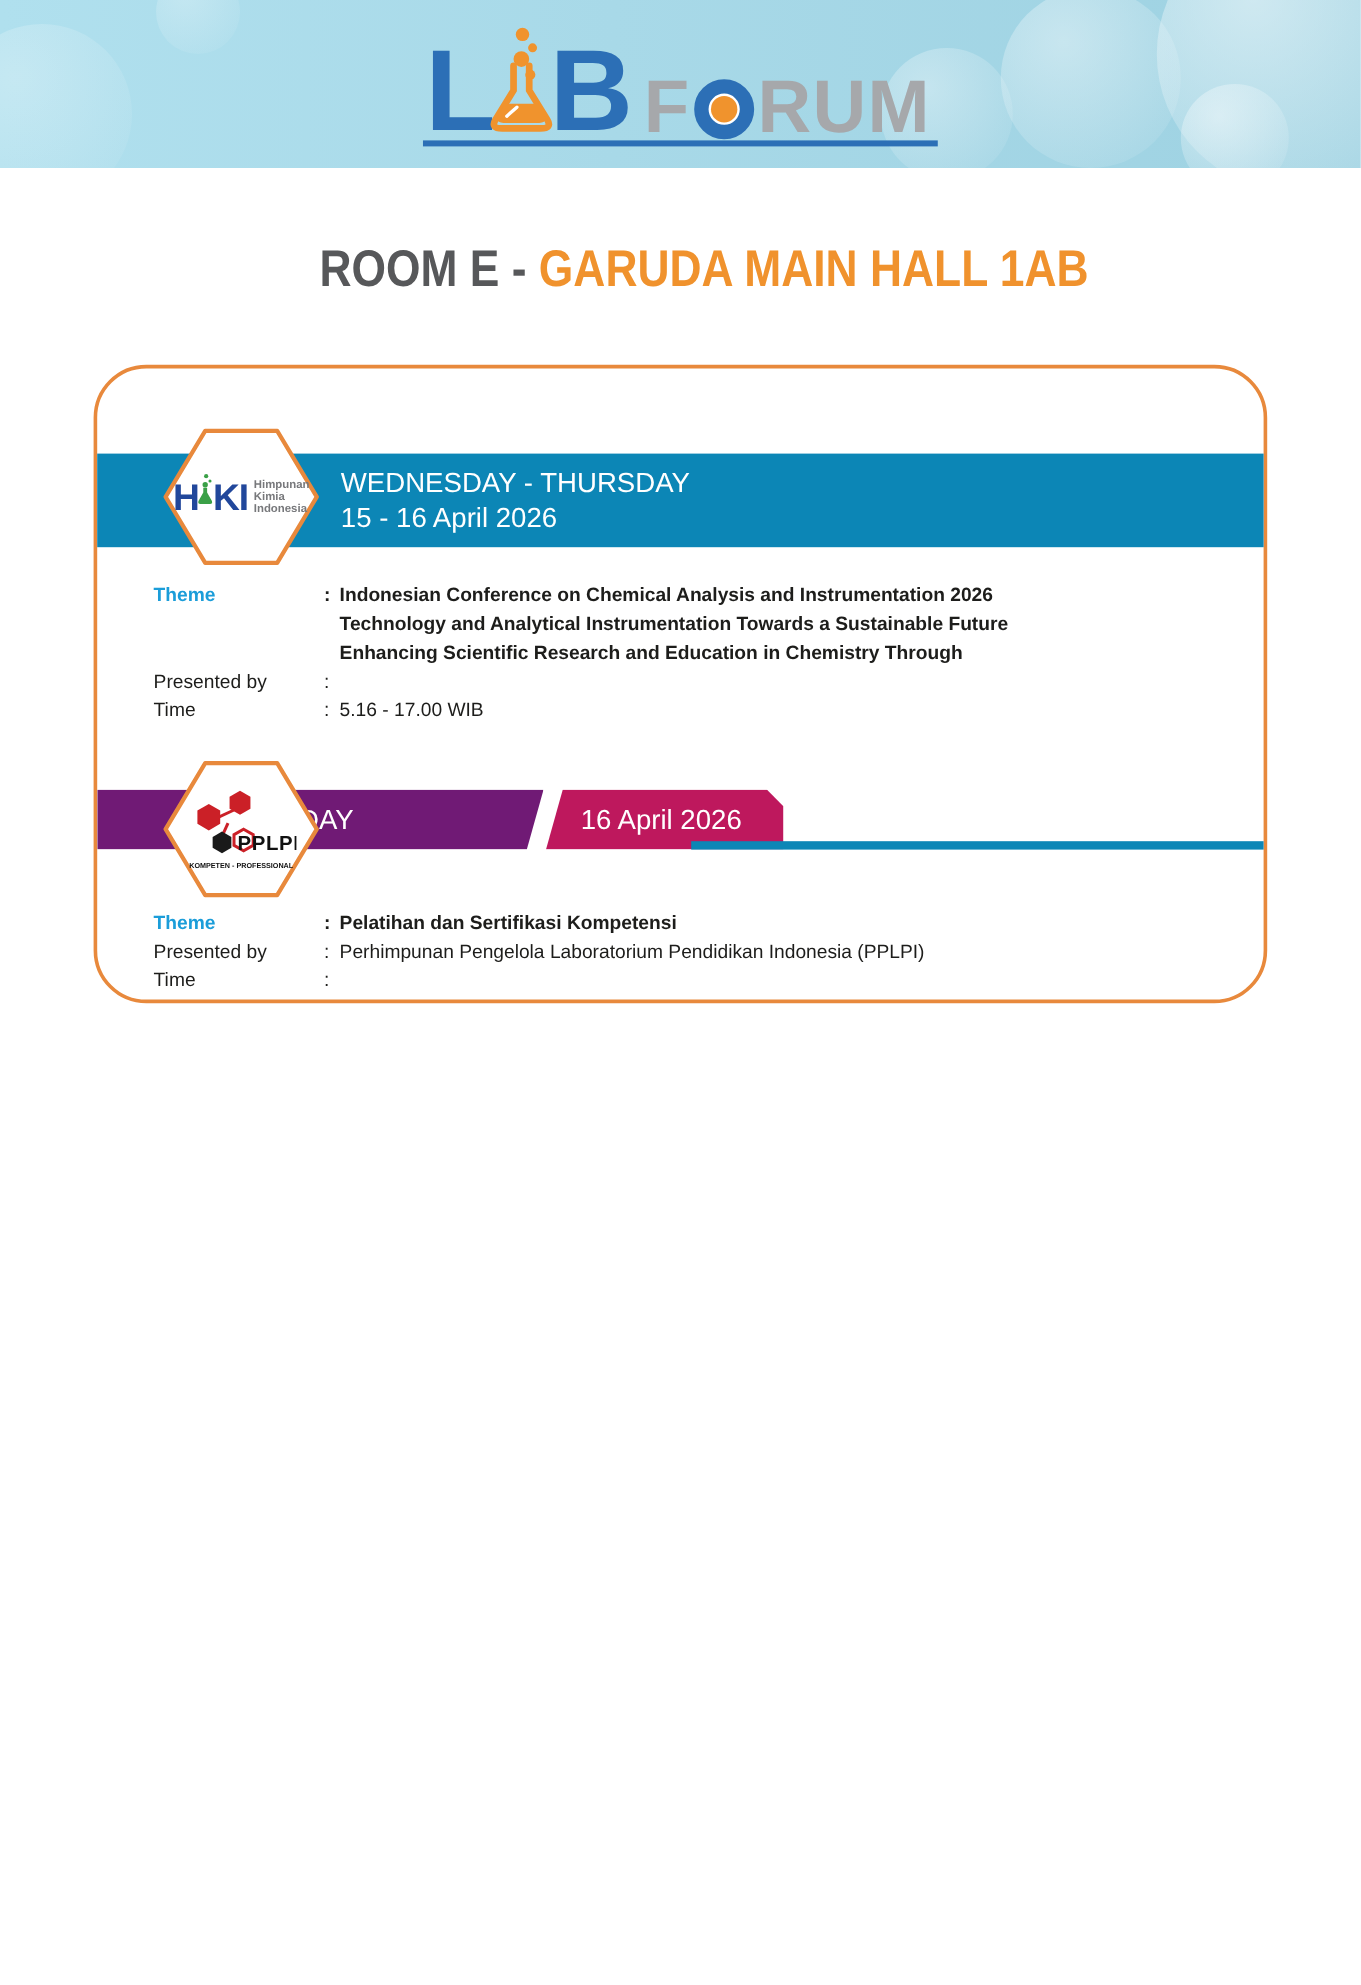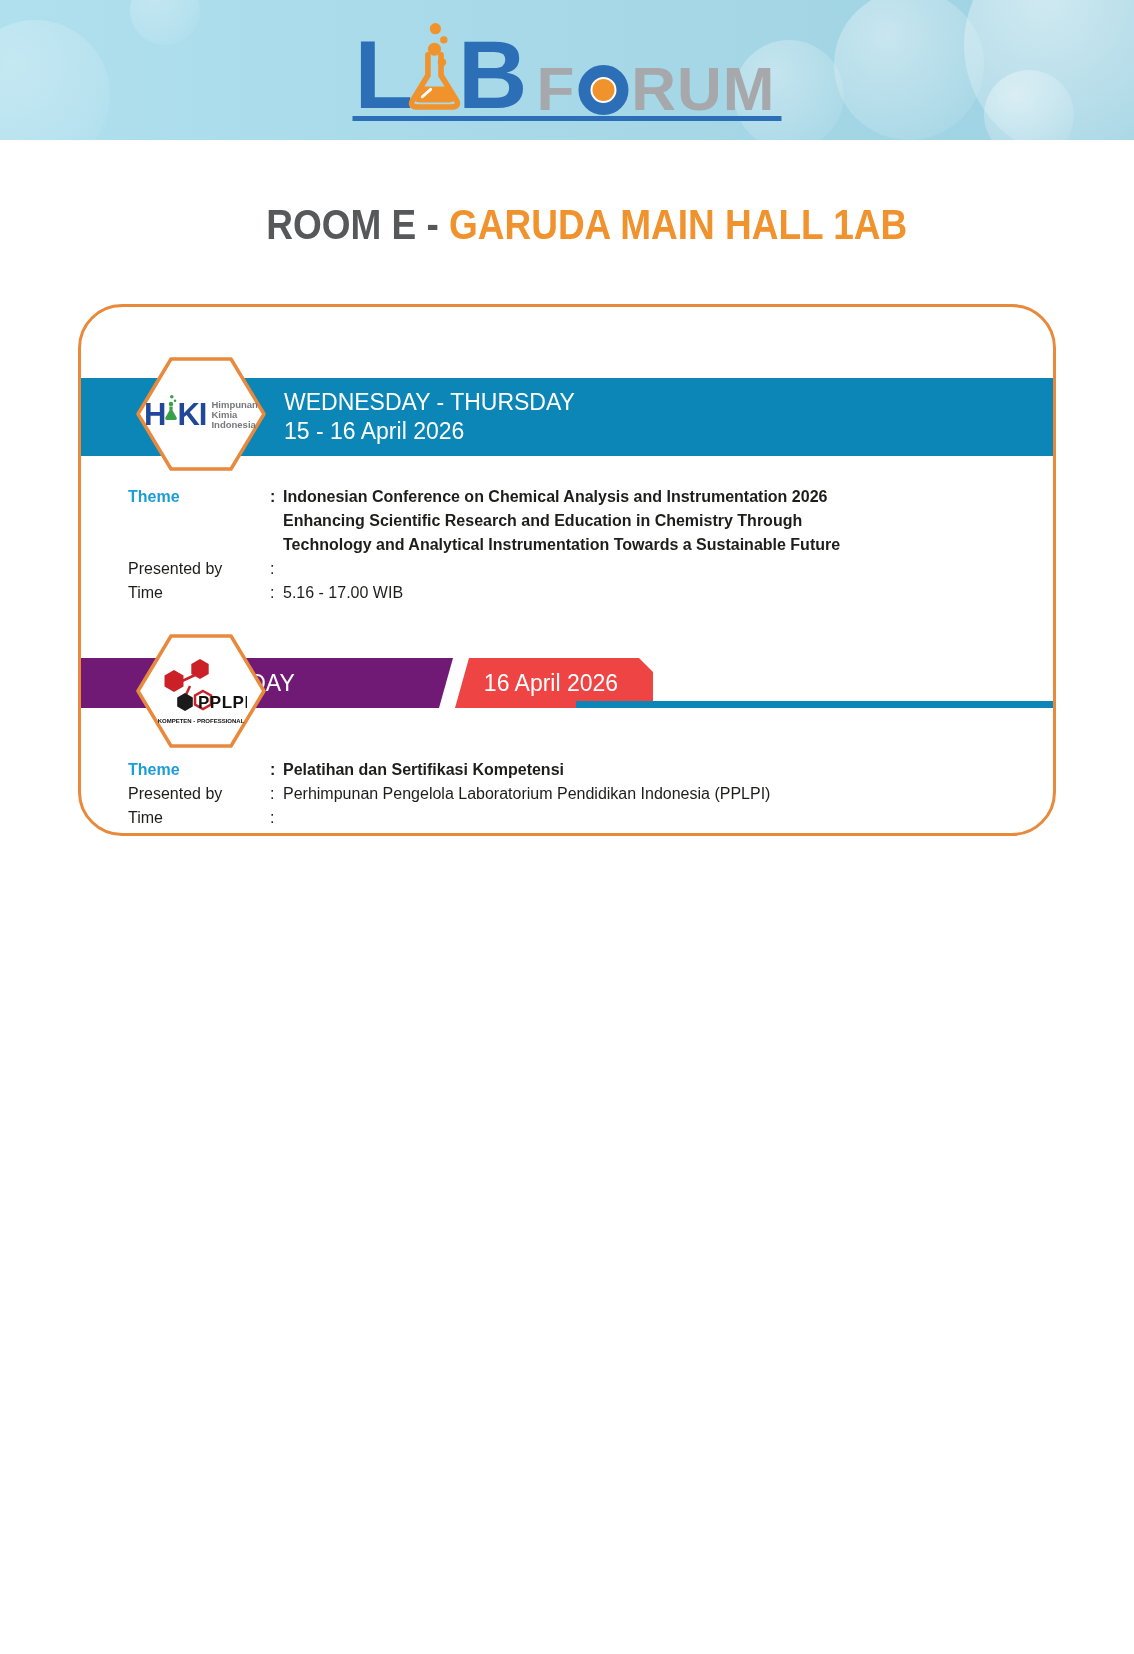--- a/index.html
+++ b/index.html
@@ -64,21 +64,21 @@
     padding-left:203px;box-sizing:border-box;color:#ffffff;font-size:23px;line-height:1.1;
   }
   .banner2{position:absolute;left:0;right:0;top:351px;height:50px;}
   .seg-a{
     position:absolute;left:0;top:0;bottom:0;width:372px;background:#701a75;
     clip-path:polygon(0 0,100% 0,calc(100% - 14px) 100%,0 100%);
     display:flex;align-items:center;padding-left:89px;box-sizing:border-box;
     color:#ffffff;font-size:23px;
   }
   .seg-b{
-    position:absolute;left:374px;top:0;bottom:0;width:198px;background:#ef4444;
+    position:absolute;left:374px;top:0;bottom:0;width:198px;background:#be185d;
     clip-path:polygon(14px 0,calc(100% - 14px) 0,100% 14px,100% 100%,0 100%);
     display:flex;align-items:center;justify-content:center;
     color:#ffffff;font-size:23px;padding-right:6px;box-sizing:border-box;
   }
   .seg-strip{position:absolute;left:495px;right:0;bottom:0;height:7px;background:#0c86b6;}
 
   .hex{position:absolute;width:132px;height:124px;}
   .hex1{left:54px;top:45px;}
   .hex2{left:54px;top:322px;}
   .hex-inner{position:absolute;inset:0;display:flex;align-items:center;justify-content:center;}
@@ -172,22 +172,22 @@
       </div>
     </div>
   </div>
 
   <div class="session-block s1">
     <div class="info-row">
       <div class="info-label theme-label">Theme</div>
       <div class="info-colon bold">:</div>
       <div class="info-value bold">
         <div>Indonesian Conference on Chemical Analysis and Instrumentation 2026</div>
+        <div>Technology and Analytical Instrumentation Towards a Sustainable Future</div>
         <div>Enhancing Scientific Research and Education in Chemistry Through</div>
-        <div>Technology and Analytical Instrumentation Towards a Sustainable Future</div>
       </div>
     </div>
     <div class="info-row">
       <div class="info-label">Presented by</div>
       <div class="info-colon">:</div>
     </div>
     <div class="info-row">
       <div class="info-label">Time</div>
       <div class="info-colon">:</div>
       <div class="info-value">5.16 - 17.00 WIB</div>

